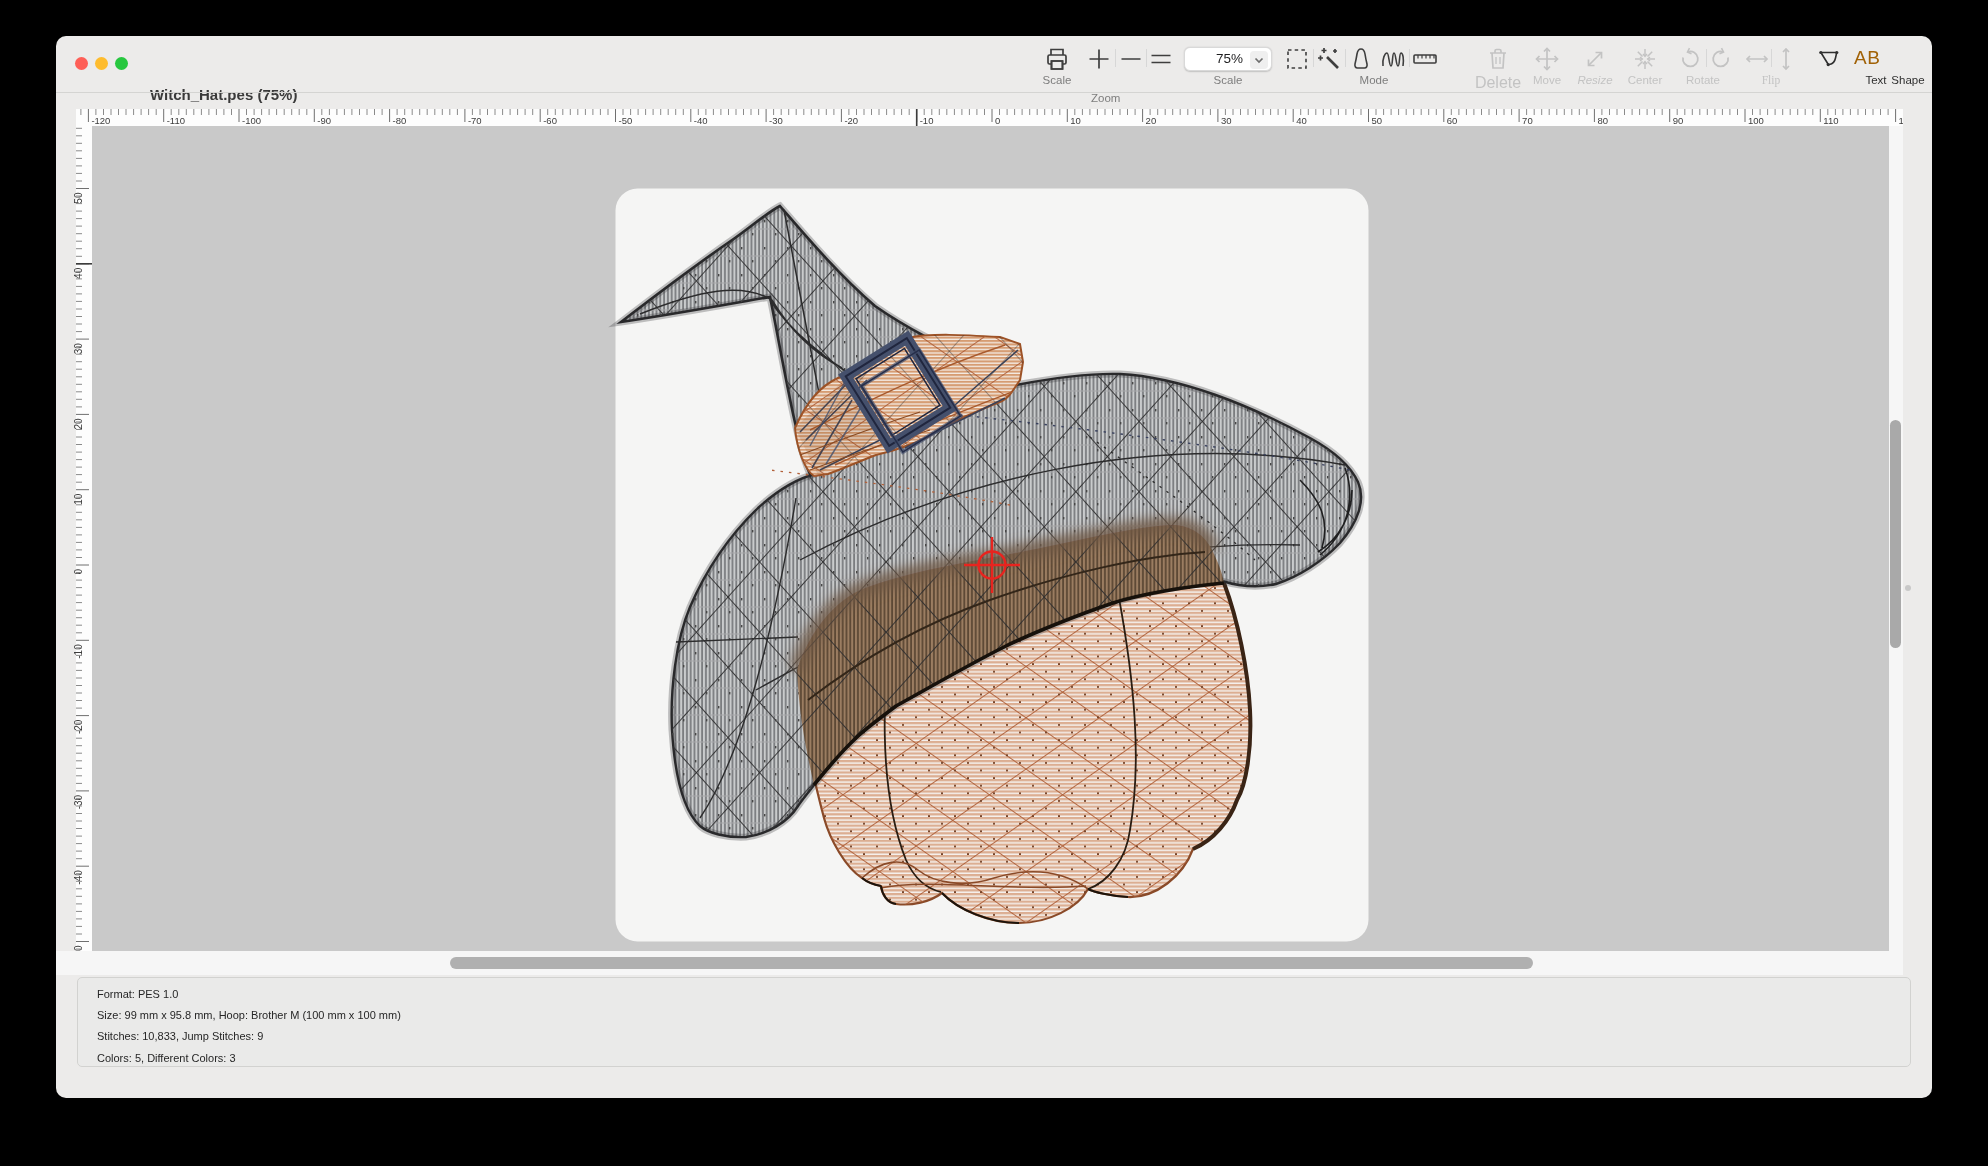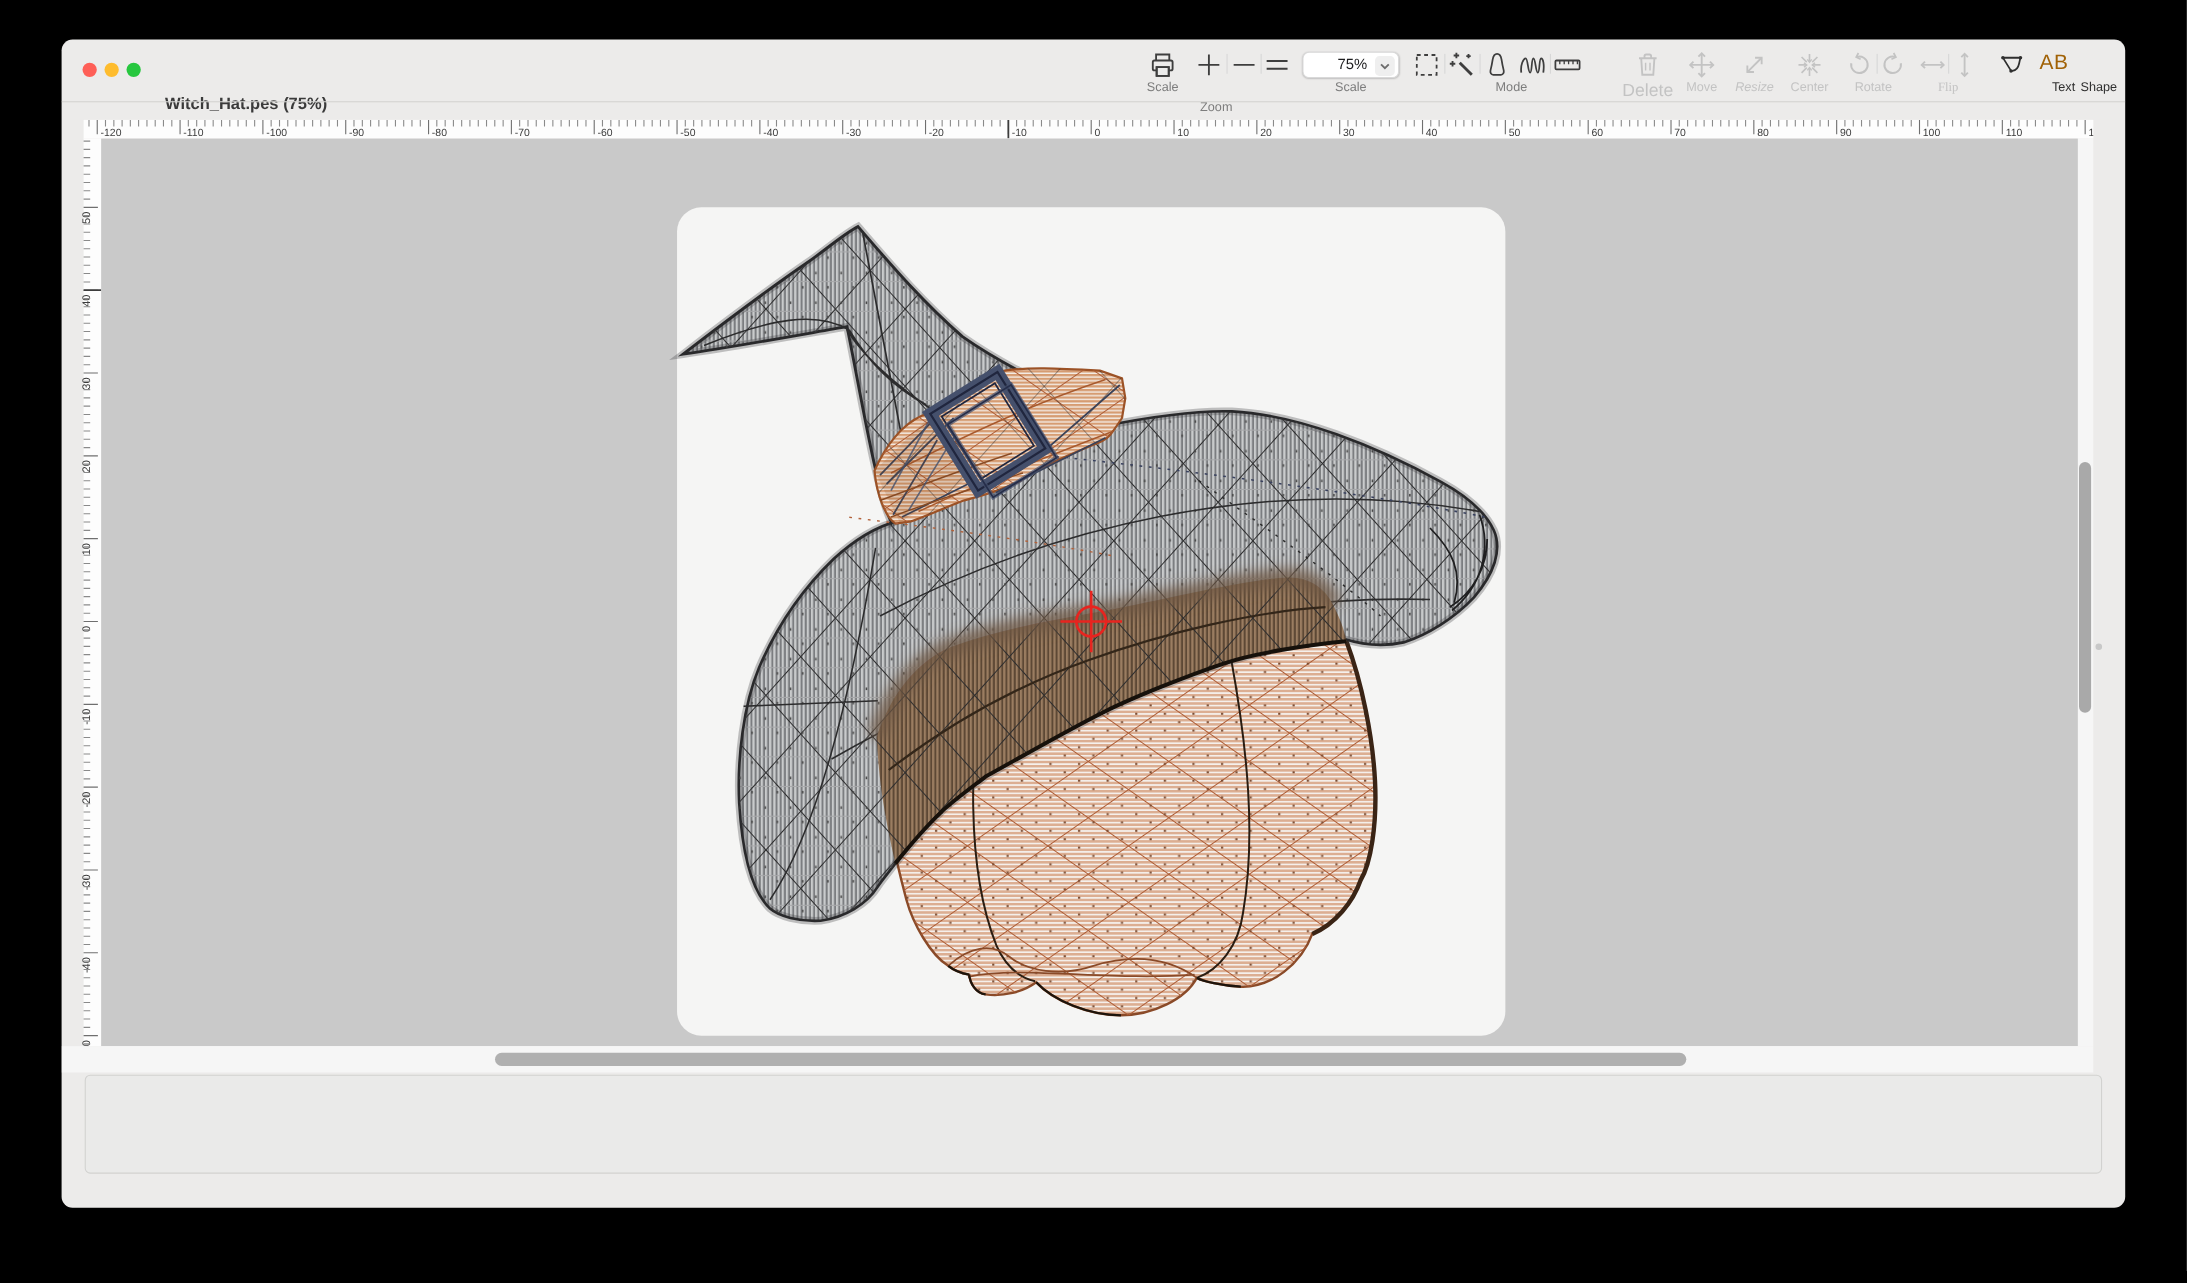--- a/index.html
+++ b/index.html
@@ -630,13 +630,19 @@
   <path d="M 992,537 V 593 M 964,565 H 1020"></path>
 </g>
 </svg>
 
   <div style="position:absolute;left:0px;top:915px;width:1847px;height:24px;background:#f6f6f6;"></div>
   <div style="position:absolute;left:394px;top:921px;width:1083px;height:12px;border-radius:6px;background:#b0b0b0;"></div>
   <div style="position:absolute;left:1834px;top:384px;width:11px;height:228px;border-radius:6px;background:#a9a9a9;"></div>
   <div style="position:absolute;left:1849px;top:549px;width:6px;height:6px;border-radius:50%;background:#c8c8c8;"></div>
 
   <div style="position:absolute;left:21px;top:941px;width:1834px;height:90px;border:1px solid #d2d2d0;border-radius:5px;background:#eaeae9;"></div>
+  <div style="position:absolute;left:41px;top:948px;font-size:11px;color:#262626;line-height:21.2px;">
+    Format: PES 1.0<br>
+    Size: 99 mm x 95.8 mm, Hoop: Brother M (100 mm x 100 mm)<br>
+    Stitches: 10,833, Jump Stitches: 9<br>
+    Colors: 5, Different Colors: 3
+  </div>
 </div>
 
 </body></html>

